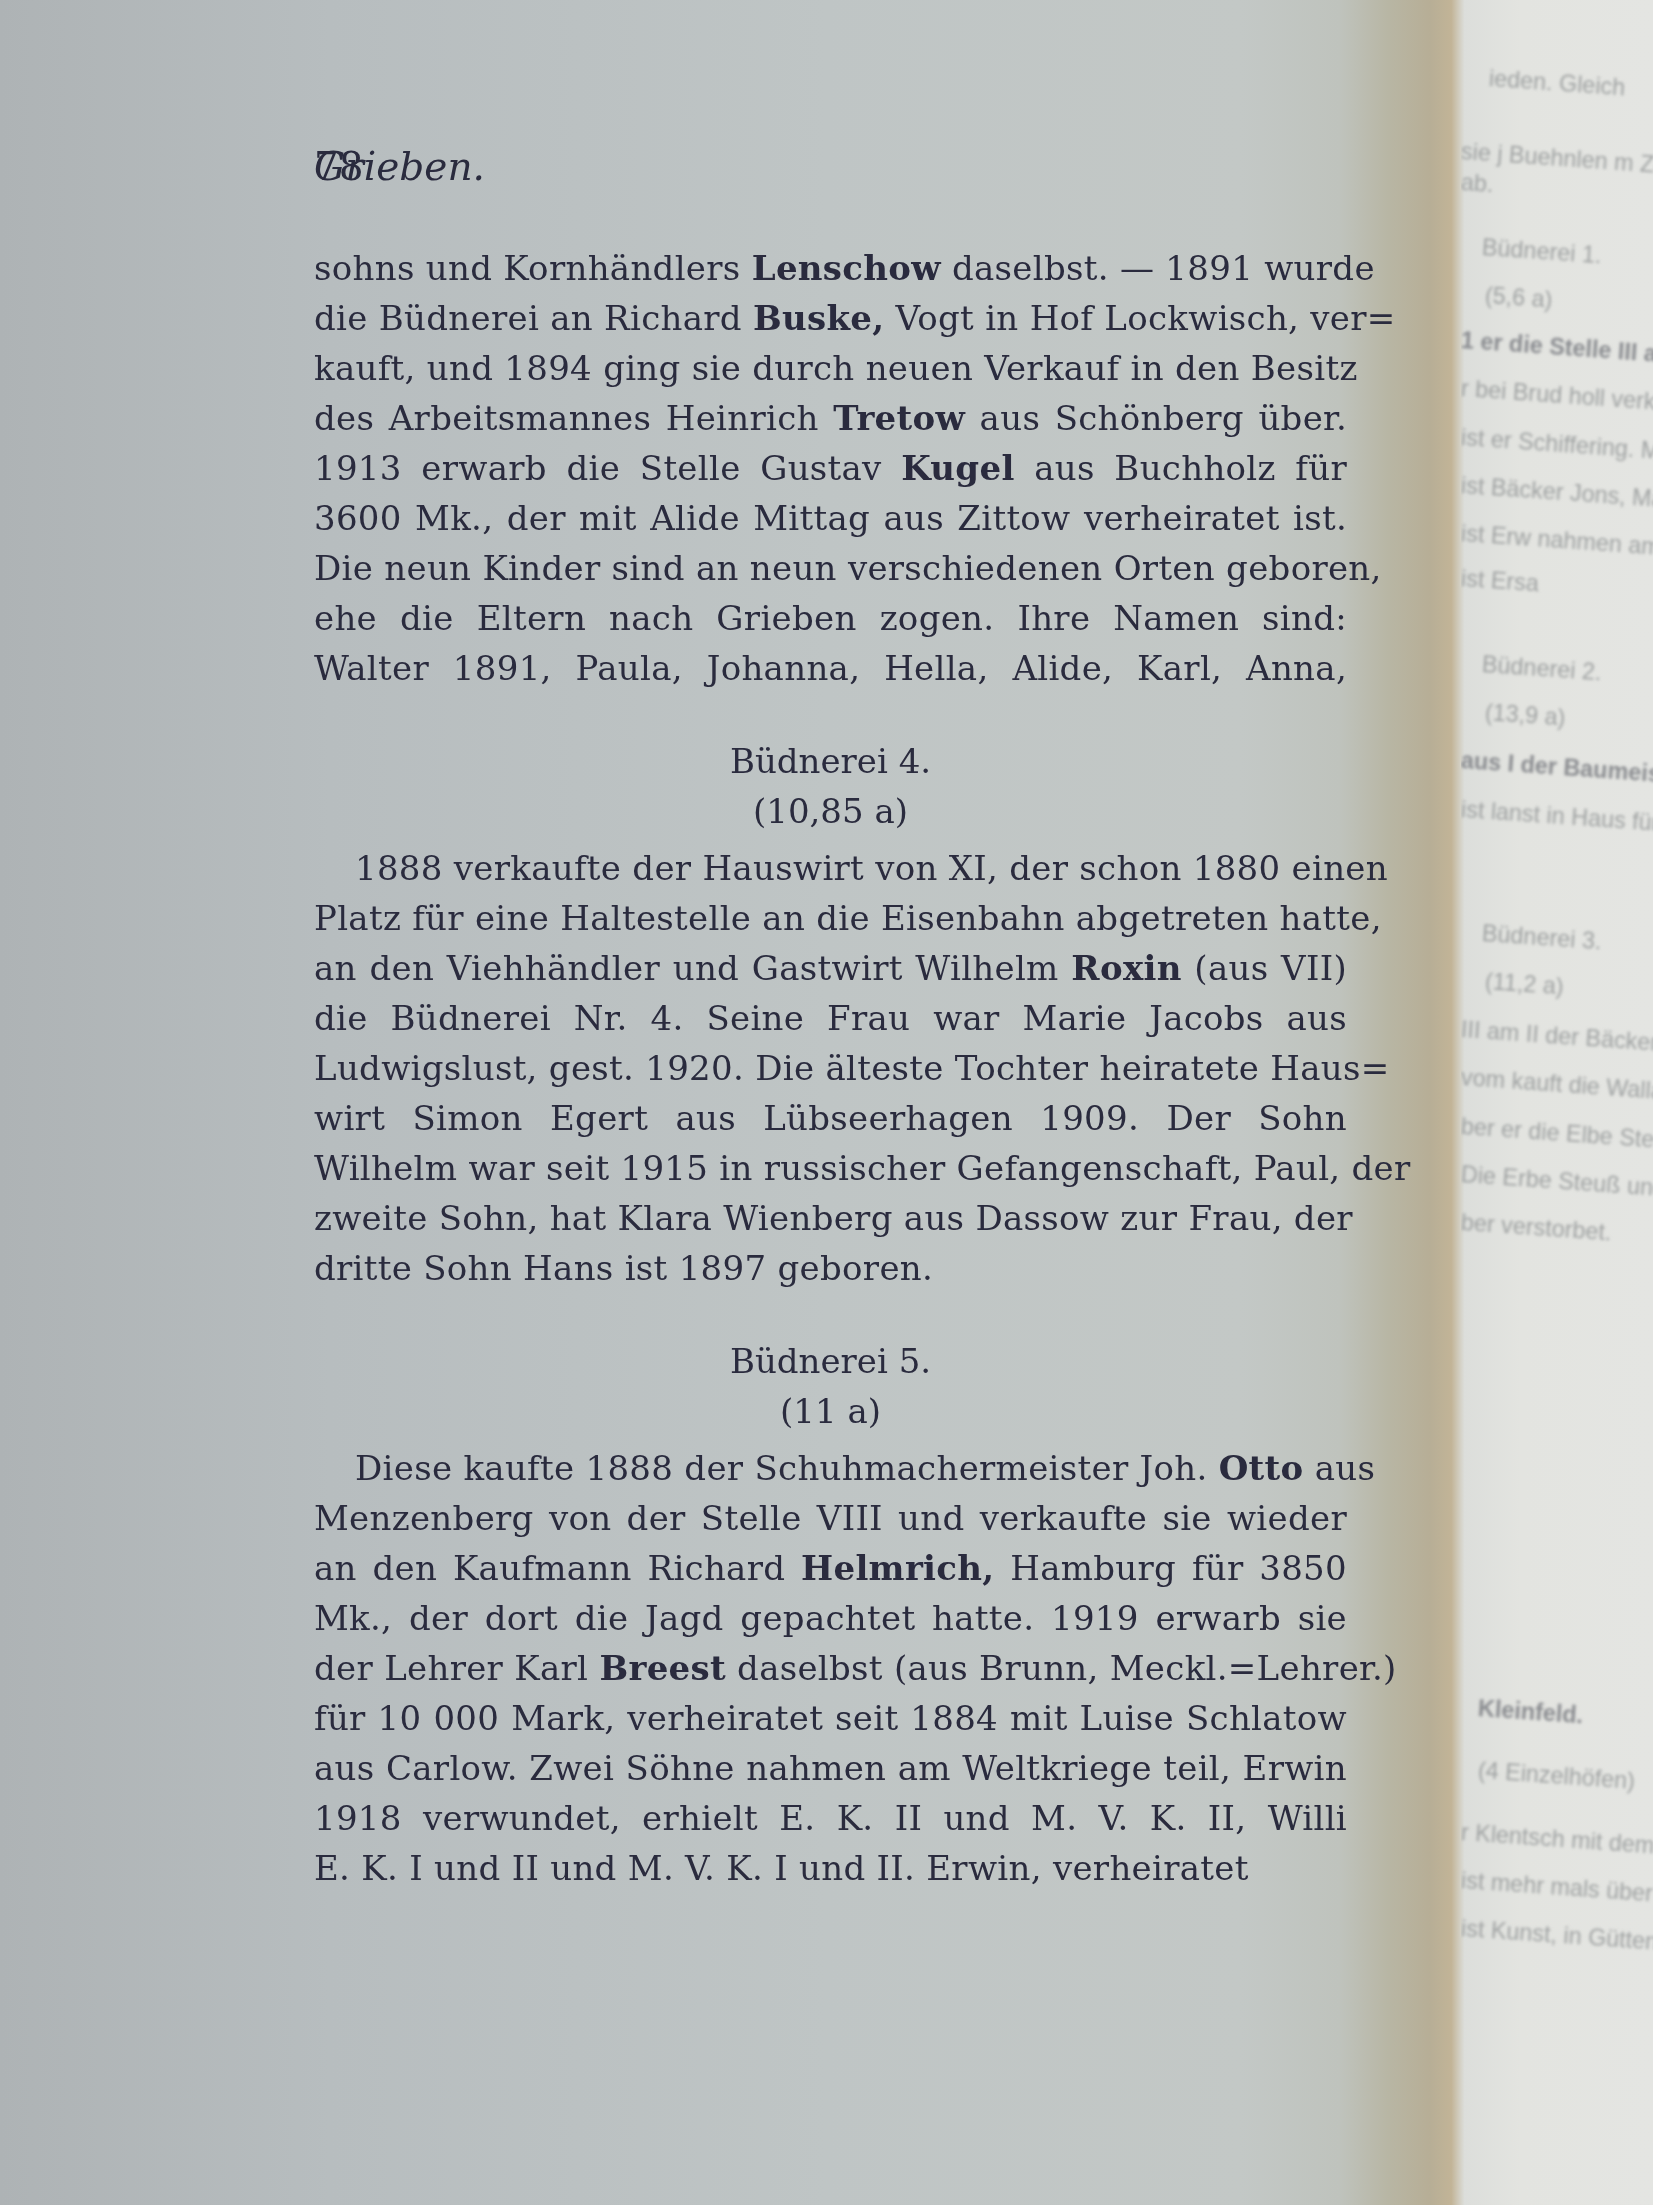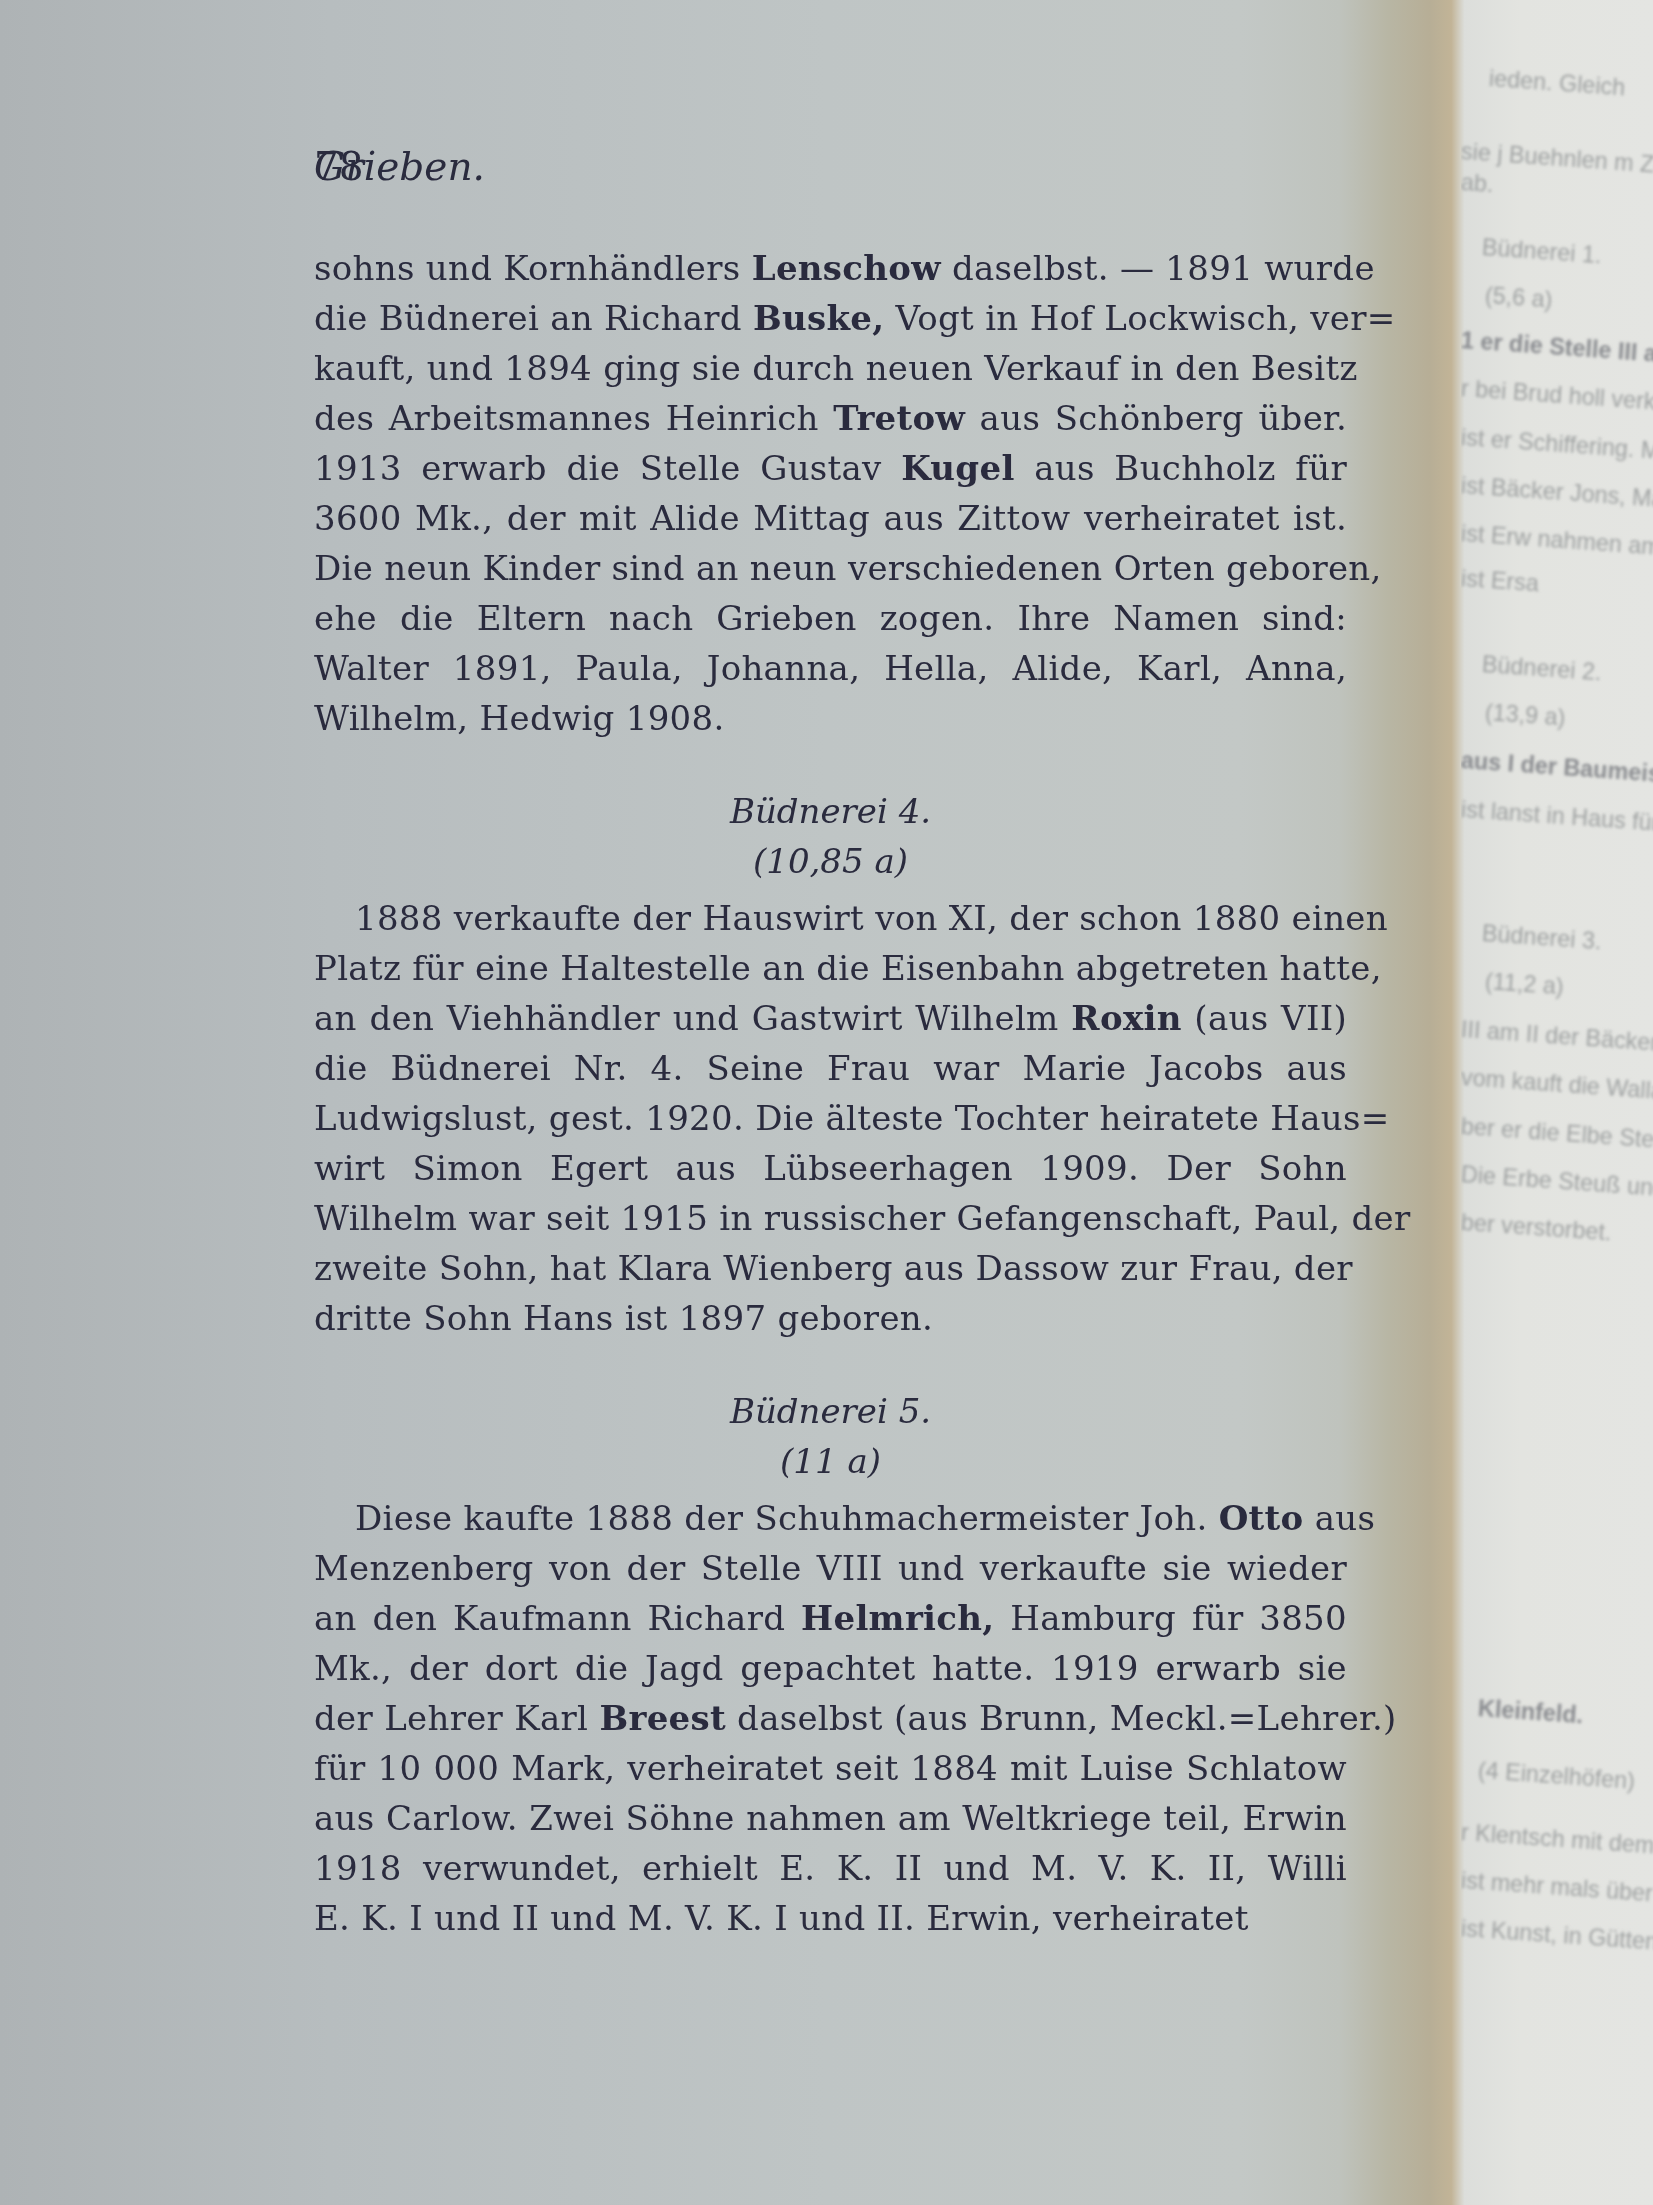--- a/index.html
+++ b/index.html
@@ -12,21 +12,21 @@
     .left-page { position: absolute; left: 0; top: 0; width: 1461px; height: 2205px; }
     .textblock { position: absolute; left: 314px; top: 138px; width: 1033px; }
     .running-head { position: relative; height: 62px; font-size: 39px; }
     .page-number { position: absolute; left: 0; top: 5.5px; }
     .running-title { position: absolute; left: 0; right: 0; top: 5.5px; text-align: left; font-family: "DejaVu Serif", serif; font-style: italic; }
     .body-text { margin-top: 43px; }
     .line { font-size: 34px; line-height: 50px; height: 50px; text-align: justify; text-align-last: justify; white-space: nowrap; letter-spacing: 0.3px; }
     .line.last { text-align-last: left; }
     .line.indent { padding-left: 41px; }
     .bold { font-weight: bold; }
-    .heading { text-align: center; font-size: 34px; line-height: 50px; height: 50px; font-style: italic; }
+    .heading { text-align: center; font-size: 34px; line-height: 50px; height: 50px; }
     .section { margin-top: 43px; }
     .subheading { margin-bottom: 6.9px; }
     .right-page { position: absolute; left: 1461px; top: 0; width: 193px; height: 2205px; overflow: hidden; }
     .ghost { position: absolute; font-family: "Liberation Sans", sans-serif; font-size: 23.4px; color: #9fa2a2; filter: blur(1.7px); white-space: nowrap; transform: rotate(4deg); transform-origin: left center; }
     .ghost.dark { color: #8a8c90; font-weight: bold; }
   </style>
 </head>
 <body>
 
 <div class="left-page">
@@ -39,21 +39,20 @@
     <div class="body-text" id="intro">
         <div class="line"><span>sohns und Kornhändlers </span><span class="bold">Lenschow</span><span> daselbst. — 1891 wurde</span></div>
         <div class="line"><span>die Büdnerei an Richard </span><span class="bold">Buske,</span><span> Vogt in Hof Lockwisch, ver=</span></div>
         <div class="line"><span>kauft, und 1894 ging sie durch neuen Verkauf in den Besitz</span></div>
         <div class="line"><span>des Arbeitsmannes Heinrich </span><span class="bold">Tretow</span><span> aus Schönberg über.</span></div>
         <div class="line"><span>1913 erwarb die Stelle Gustav </span><span class="bold">Kugel</span><span> aus Buchholz für</span></div>
         <div class="line"><span>3600 Mk., der mit Alide Mittag aus Zittow verheiratet ist.</span></div>
         <div class="line"><span>Die neun Kinder sind an neun verschiedenen Orten geboren,</span></div>
         <div class="line"><span>ehe die Eltern nach Grieben zogen.  Ihre Namen sind:</span></div>
         <div class="line"><span>Walter 1891, Paula, Johanna, Hella, Alide, Karl, Anna,</span></div>
-        <div class="line last"><span>Wilhelm, Hedwig 1908.</span></div>
       </div>
 
     <div class="section" id="section-0">
       <div class="heading">Büdnerei 4.</div>
       <div class="heading subheading">(10,85 a)</div>
       <div class="section-body">
           <div class="line indent"><span>1888 verkaufte der Hauswirt von XI, der schon 1880 einen</span></div>
           <div class="line"><span>Platz für eine Haltestelle an die Eisenbahn abgetreten hatte,</span></div>
           <div class="line"><span>an den Viehhändler und Gastwirt Wilhelm </span><span class="bold">Roxin</span><span> (aus VII)</span></div>
           <div class="line"><span>die Büdnerei Nr. 4.  Seine Frau war Marie Jacobs aus</span></div>

